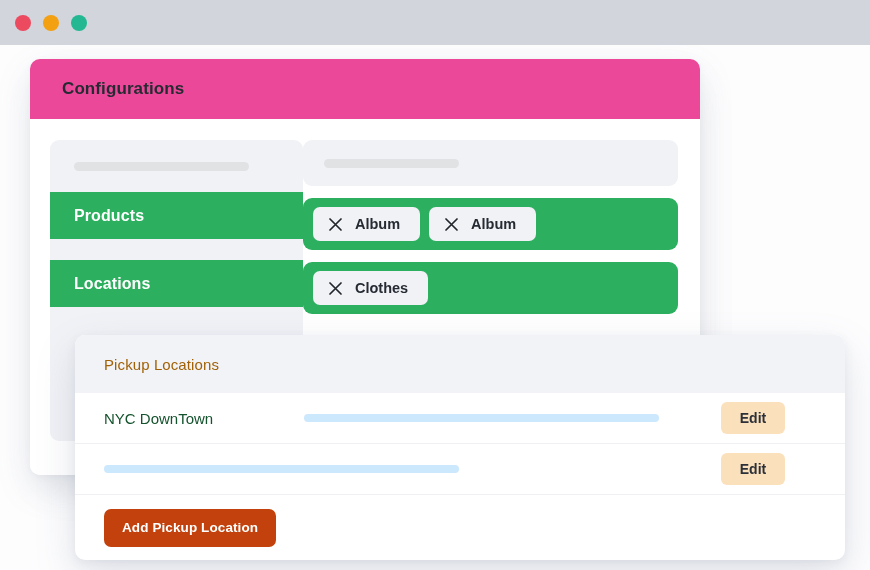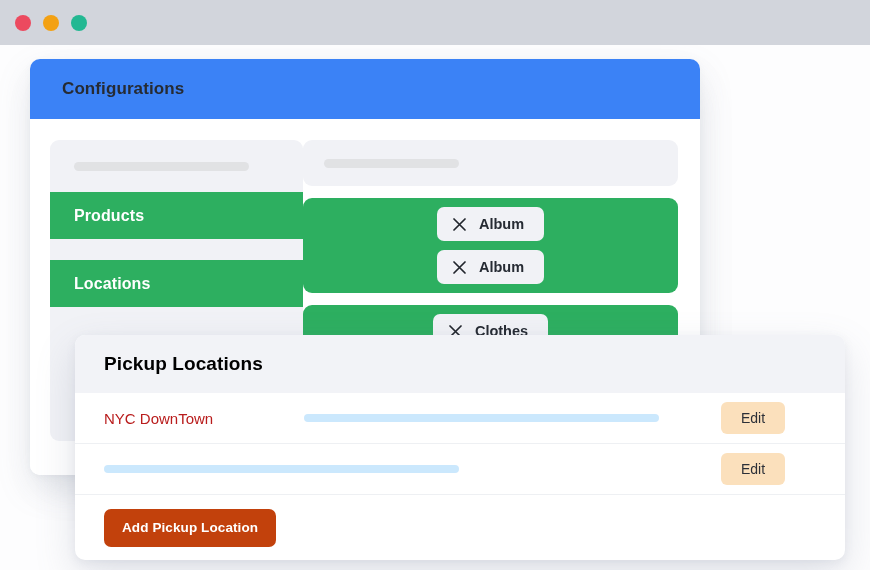--- a/index.html
+++ b/index.html
@@ -62,21 +62,21 @@
     left: 30px; top: 14px;
     width: 670px;
     height: 416px;
     background: #ffffff;
     border-radius: 10px;
     box-shadow: 0 14px 34px rgba(125,135,155,0.16), 0 2px 6px rgba(125,135,155,0.07);
     overflow: hidden;
   }
   #configurations-header {
     height: 60px;
-    background: #3b82f6;
+    background: #ec4899;
     display: flex;
     align-items: center;
     padding: 0 32px;
   }
   #configurations-title {
     font-size: 17px;
     font-weight: bold;
     color: #262b33;
     letter-spacing: 0.1px;
   }
@@ -145,21 +145,20 @@
   #right-skeleton-bar { width: 135px; }
 
   .chip-row {
     background: #2daf60;
     border-radius: 9px;
     min-height: 52px;
     display: flex;
     align-items: center;
     gap: 9px;
     padding: 9px 10px;
-    flex-direction: column;
   }
   .chip {
     background: #f1f2f6;
     border-radius: 7px;
     height: 34px;
     display: inline-flex;
     align-items: center;
     gap: 13px;
     padding: 0 20px 0 16px;
   }
@@ -187,37 +186,37 @@
     overflow: hidden;
   }
   #pickup-header {
     height: 58px;
     background: #f2f3f7;
     display: flex;
     align-items: center;
     padding: 0 29px;
   }
   #pickup-title {
-    font-size: 19px;
-    font-weight: bold;
-    color: #000000;
+    font-size: 15px;
+    font-weight: normal;
+    color: #a16207;
     letter-spacing: 0.1px;
   }
   .pickup-row {
     height: 51px;
     border-bottom: 1px solid #eef0f3;
     display: flex;
     align-items: center;
     padding: 0 29px;
   }
   .pickup-name {
     width: 200px;
     flex: 0 0 200px;
     font-size: 15px;
-    color: #b91c1c;
+    color: #14532d;
   }
   .pickup-bar-cell {
     flex: 1 1 auto;
     display: flex;
     align-items: center;
   }
   .pickup-bar {
     height: 8px;
     border-radius: 5px;
     background: #cbe8fd;
@@ -230,21 +229,21 @@
     padding-left: 25px;
   }
   .edit-button {
     background: #fbe0bc;
     border: none;
     border-radius: 6px;
     height: 32px;
     min-width: 64px;
     font-family: inherit;
     font-size: 14px;
-    font-weight: normal;
+    font-weight: bold;
     color: #2c3038;
     cursor: pointer;
   }
   #pickup-footer {
     height: 65px;
     display: flex;
     align-items: center;
     padding: 0 29px;
   }
   #add-pickup-location-button {

